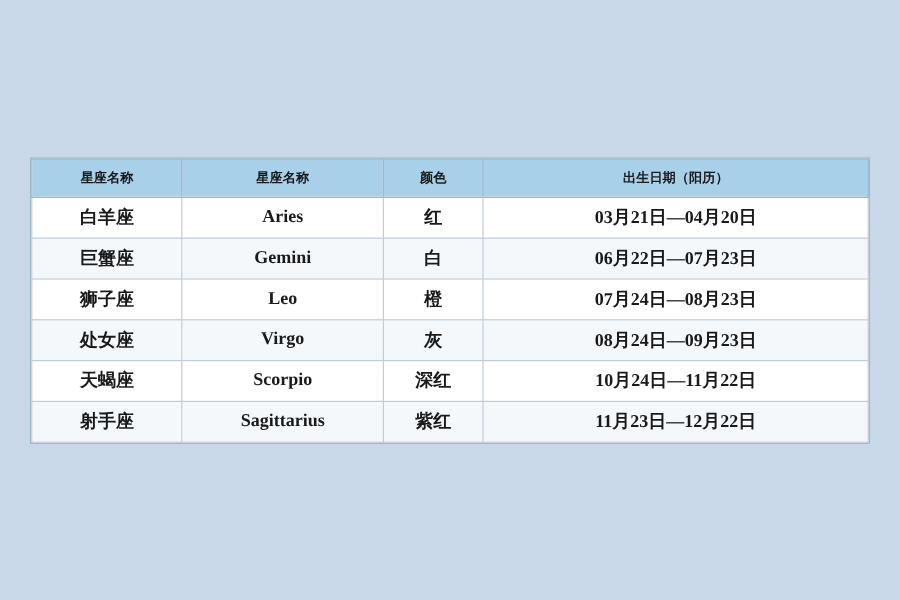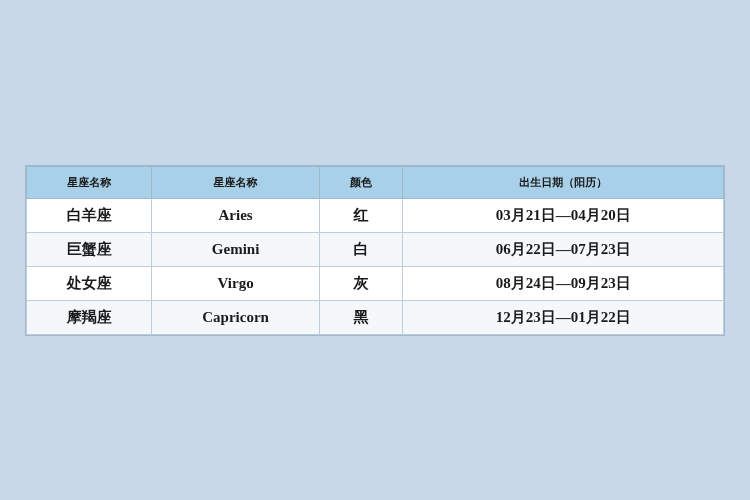--- a/index.html
+++ b/index.html
@@ -94,26 +94,38 @@
           <td>红</td>
           <td>03月21日—04月20日</td>
         </tr>
         <tr>
           <td>巨蟹座</td>
           <td>Gemini</td>
           <td>白</td>
           <td>06月22日—07月23日</td>
         </tr>
         <tr>
+          <td>狮子座</td>
+          <td>Leo</td>
+          <td>橙</td>
+          <td>07月24日—08月23日</td>
+        </tr>
+        <tr>
           <td>处女座</td>
           <td>Virgo</td>
           <td>灰</td>
           <td>08月24日—09月23日</td>
         </tr>
         <tr>
-          <td>摩羯座</td>
-          <td>Capricorn</td>
-          <td>黑</td>
-          <td>12月23日—01月22日</td>
+          <td>天蝎座</td>
+          <td>Scorpio</td>
+          <td>深红</td>
+          <td>10月24日—11月22日</td>
+        </tr>
+        <tr>
+          <td>射手座</td>
+          <td>Sagittarius</td>
+          <td>紫红</td>
+          <td>11月23日—12月22日</td>
         </tr>
       </tbody>
   </table>
 </div>
 
 </body></html>

